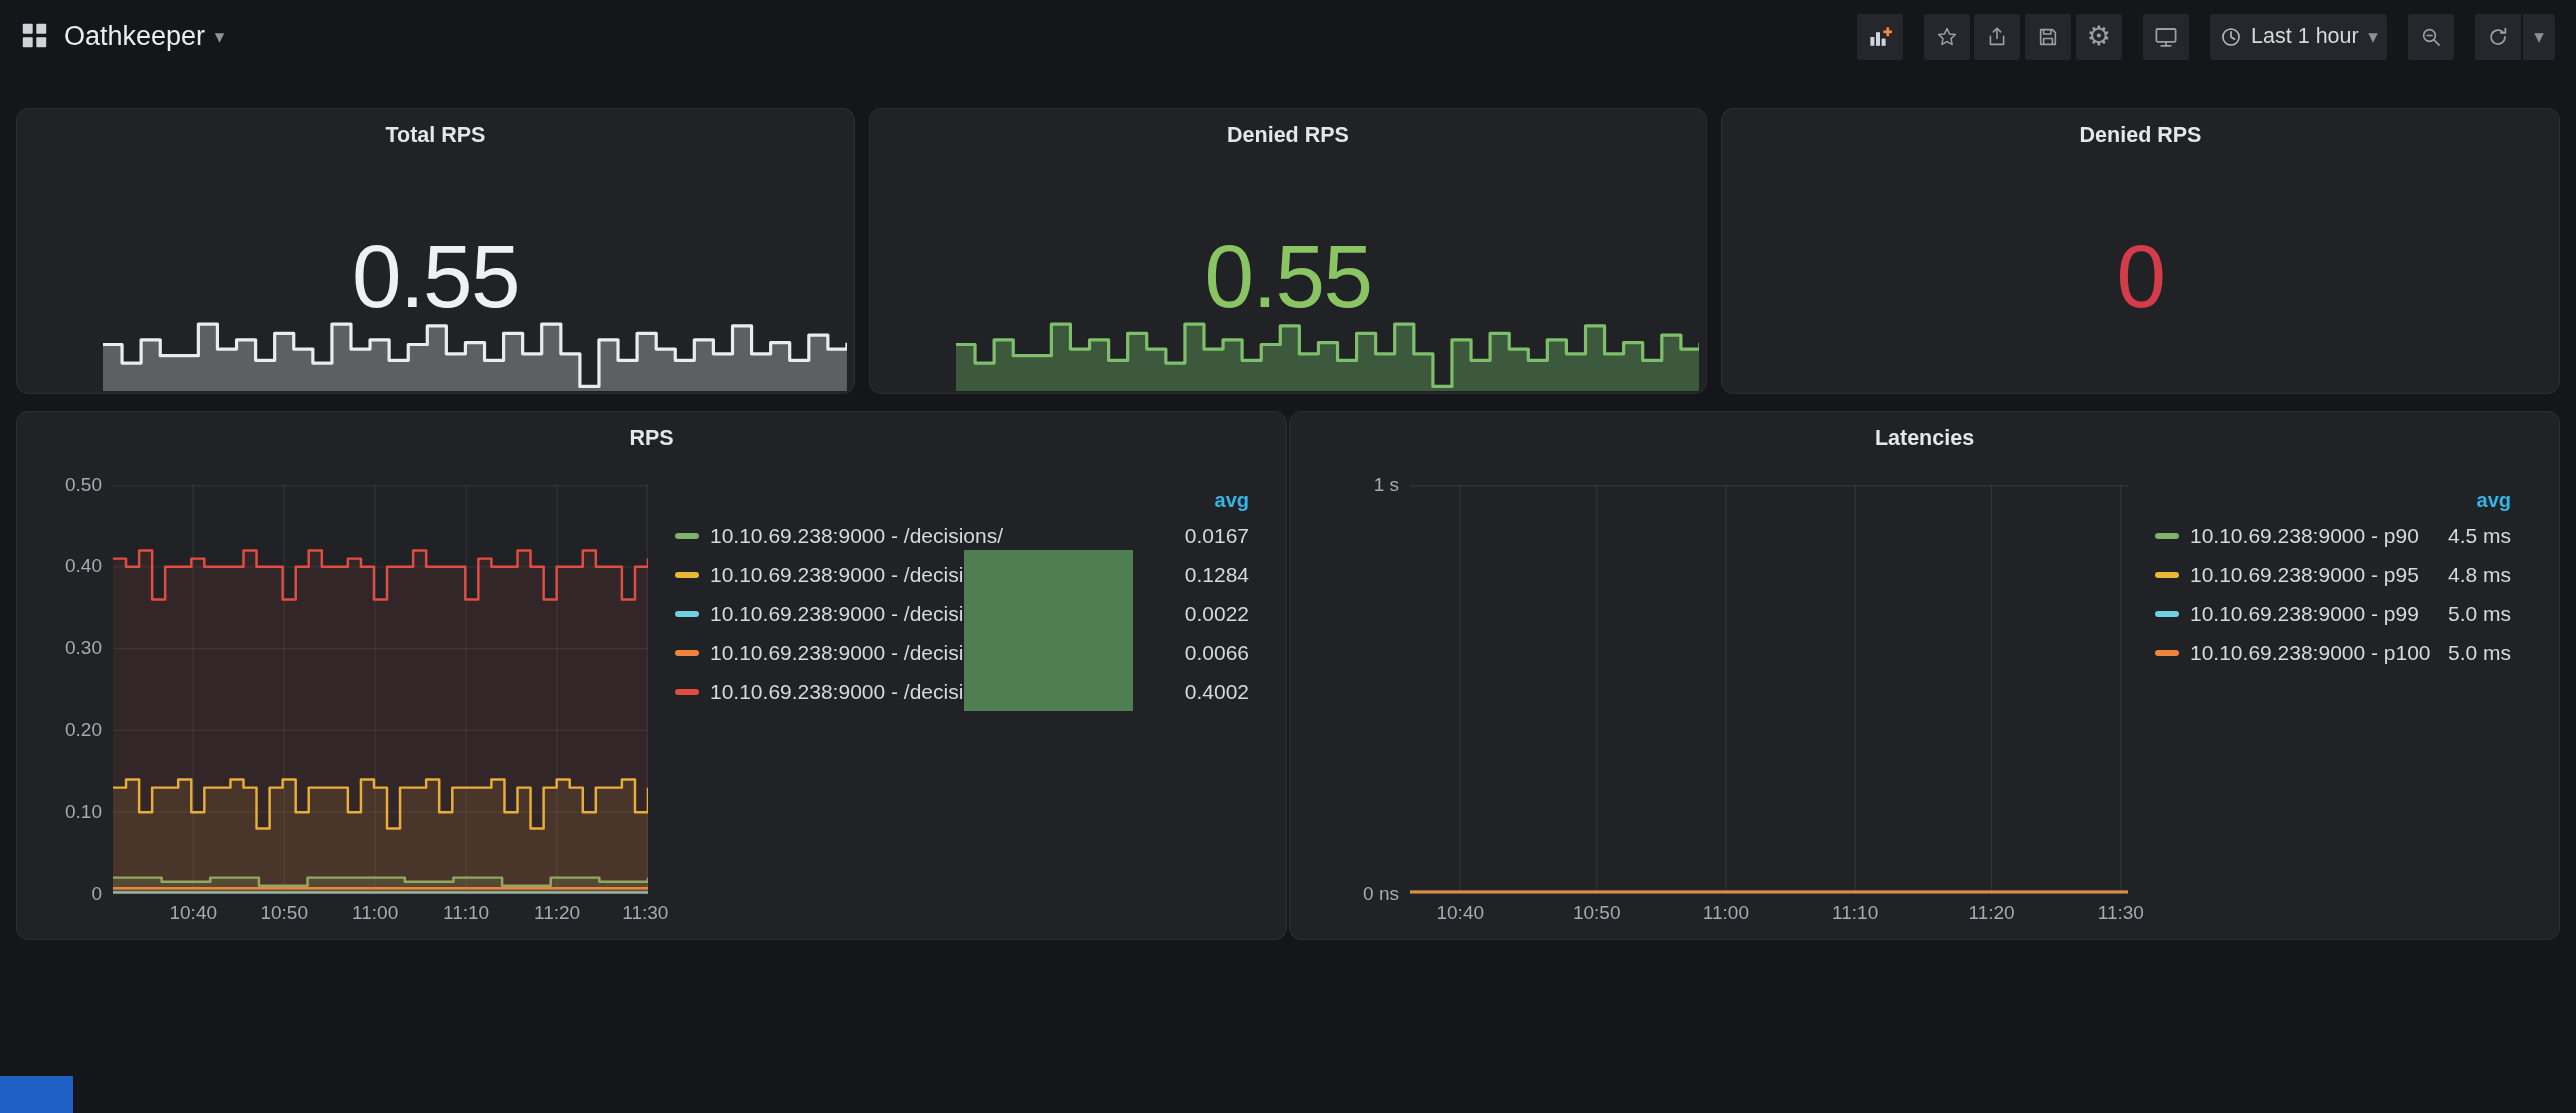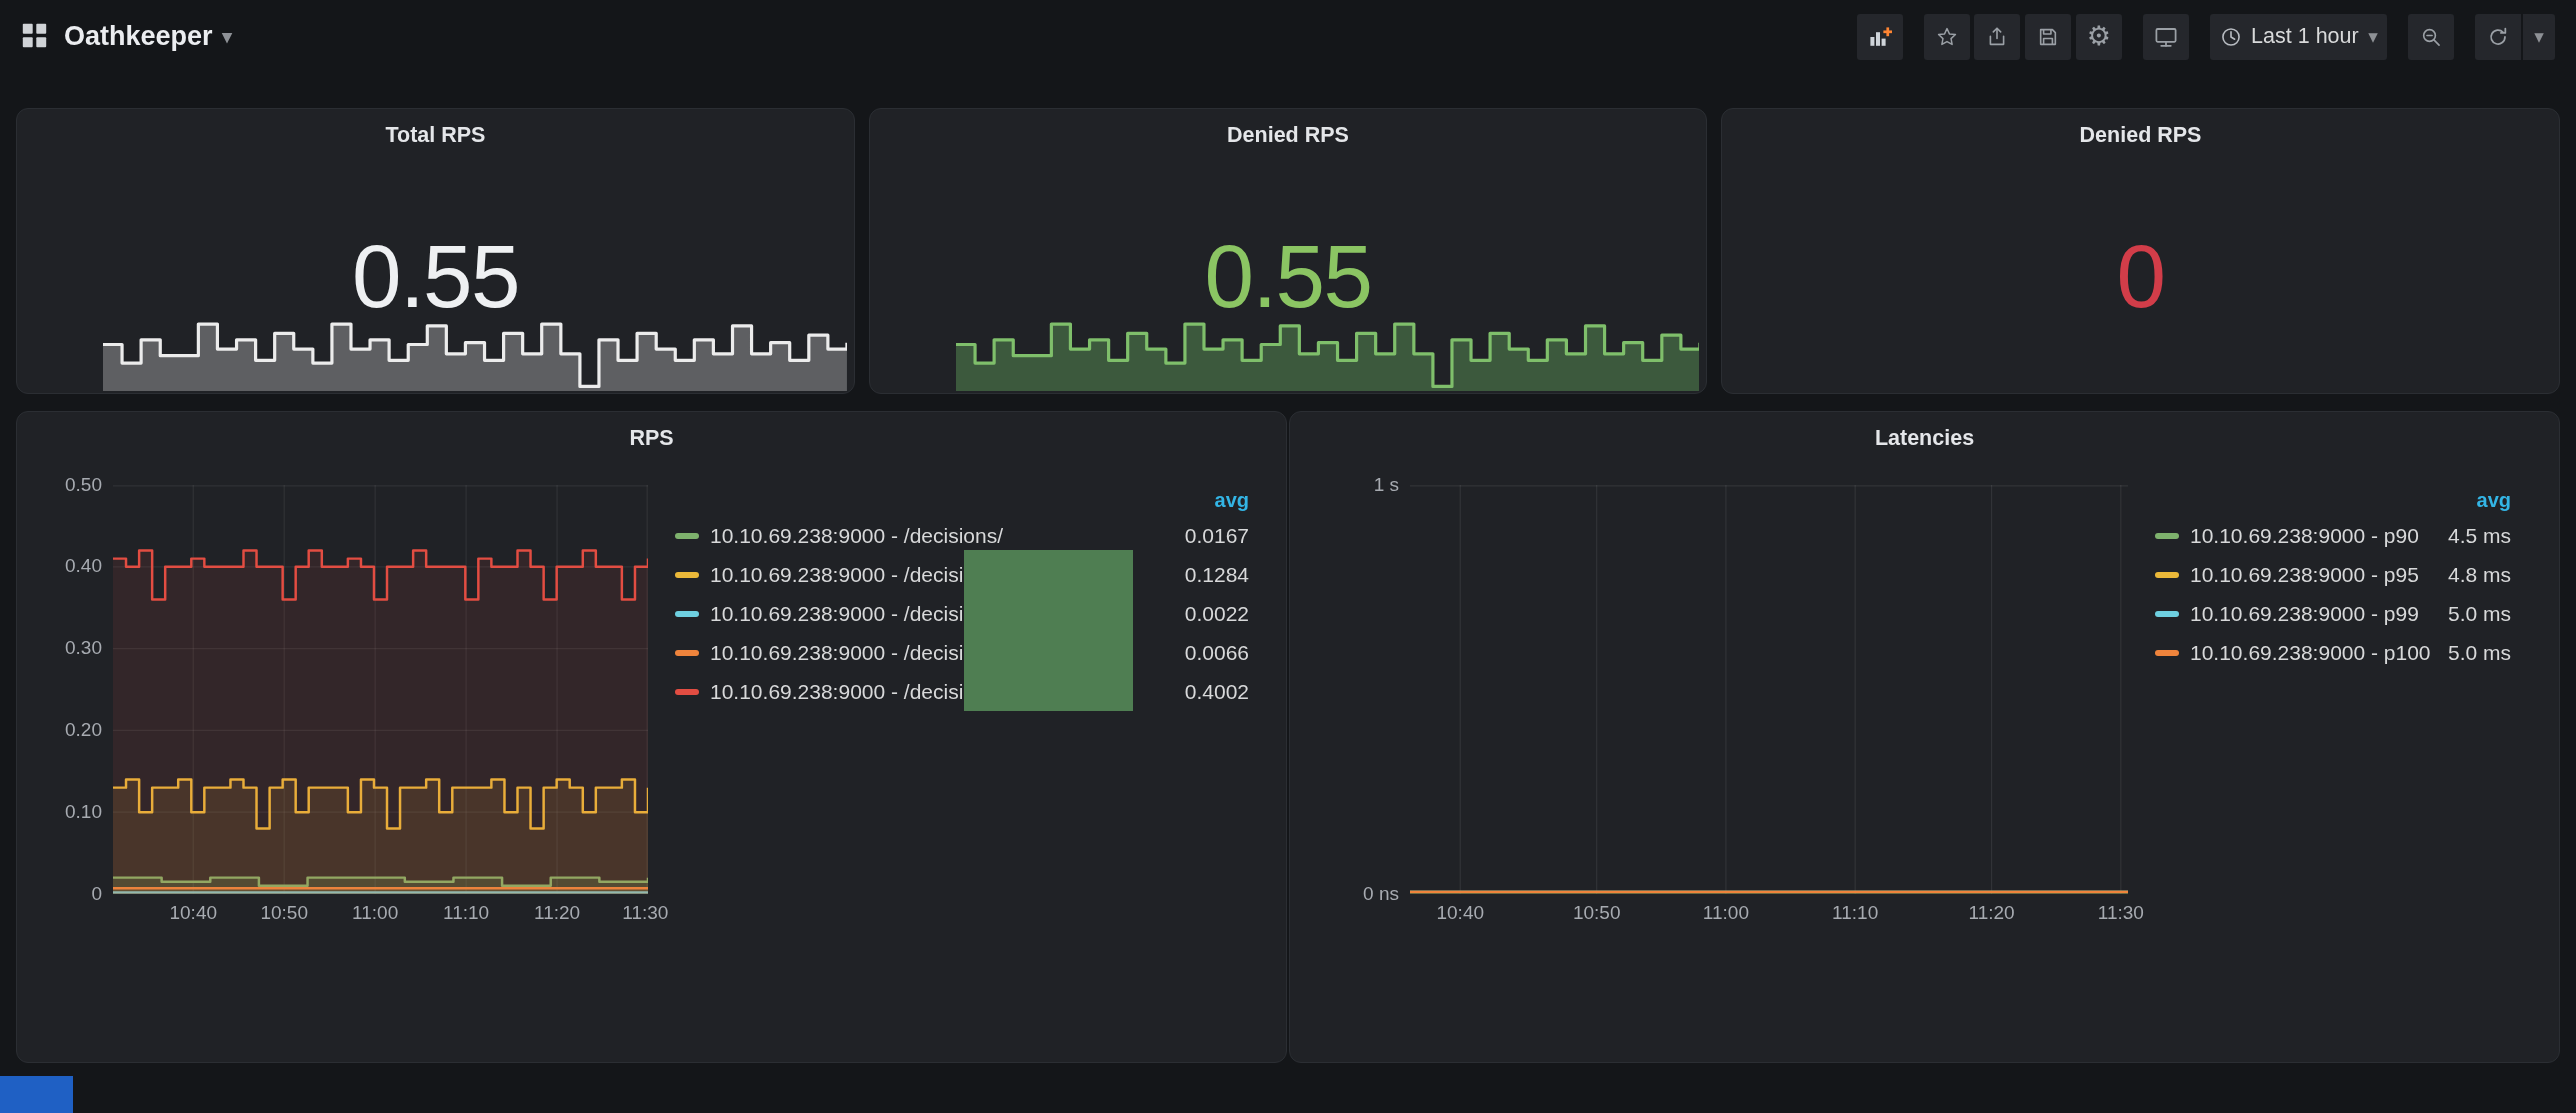--- a/index.html
+++ b/index.html
@@ -2,35 +2,35 @@
 <html style="font-size:12.8px"><head>
 <meta charset="utf-8">
 <style>
   *{margin:0;padding:0;box-sizing:border-box}
   html,body{width:2576px;height:1113px}
   body{background:#141619;font-family:"Liberation Sans",sans-serif;color:#d8d9da;position:relative;overflow:hidden}
 
   
   .navbar{height:73px;display:flex;align-items:center;padding:0 21px}
   .nav-left{display:flex;align-items:center;gap:16px}
-  .dash-title{display:flex;align-items:center;gap:9.6px;font-size:27px;font-weight:700;color:#ebedf0;cursor:pointer}
+  .dash-title{display:flex;align-items:center;gap:9.6px;font-size:27px;font-weight:400;color:#ebedf0;cursor:pointer}
   .caret{color:#8e9196;font-size:19px;line-height:1}
   .nav-right{margin-left:auto;display:flex;align-items:center;gap:21px}
   .btn-group{display:flex;align-items:center;gap:4.8px}
   .nav-btn{height:46px;min-width:46px;border:none;border-radius:3.2px;background:#25272c;display:flex;align-items:center;justify-content:center;cursor:pointer;color:#9ba0a6;gap:9.6px;padding:0 9.6px}
   .nav-btn svg{display:block}
   .gear-glyph{font-size:27px;line-height:1;color:#9ba0a6}
   .time-label{font-size:21.5px;color:#d8d9da;font-weight:500;white-space:nowrap}
   .refresh-combo{display:flex;gap:1.6px}
   .refresh-combo .nav-btn:first-child{border-top-right-radius:0;border-bottom-right-radius:0}
   .refresh-combo .nav-btn:last-child{border-top-left-radius:0;border-bottom-left-radius:0;min-width:32px;padding:0 6.4px}
 
   
   .top-row{margin:35px 16px 0;display:grid;grid-template-columns:repeat(3,1fr);gap:13.6px;height:286px}
-  .graph-row{margin:16.7px 16px 0;display:grid;grid-template-columns:1fr 1fr;gap:2px;height:652px}
+  .graph-row{margin:16.7px 16px 0;display:grid;grid-template-columns:1fr 1fr;gap:2px;height:529px}
   .panel{position:relative;background:#202226;border:0.8px solid #2b2e33;border-radius:12px;overflow:hidden}
   .panel-title{position:absolute;top:14.4px;left:0;right:0;text-align:center;font-size:21.5px;font-weight:700;color:#e4e6e9;cursor:pointer;z-index:3}
 
   
   .stat-value{position:absolute;top:116px;left:0;right:0;text-align:center;font-size:89px;font-weight:400;letter-spacing:-1.6px;z-index:2}
   .spark{position:absolute;left:86px;right:6.4px;bottom:1.6px;height:93px;width:calc(100% - 93px)}
 
   
   .graph-body{position:absolute;top:73px;left:24px;right:0;bottom:0;display:flex;align-items:flex-start}
   .y-axis{position:relative;width:72px;height:409px;flex:0 0 auto}

